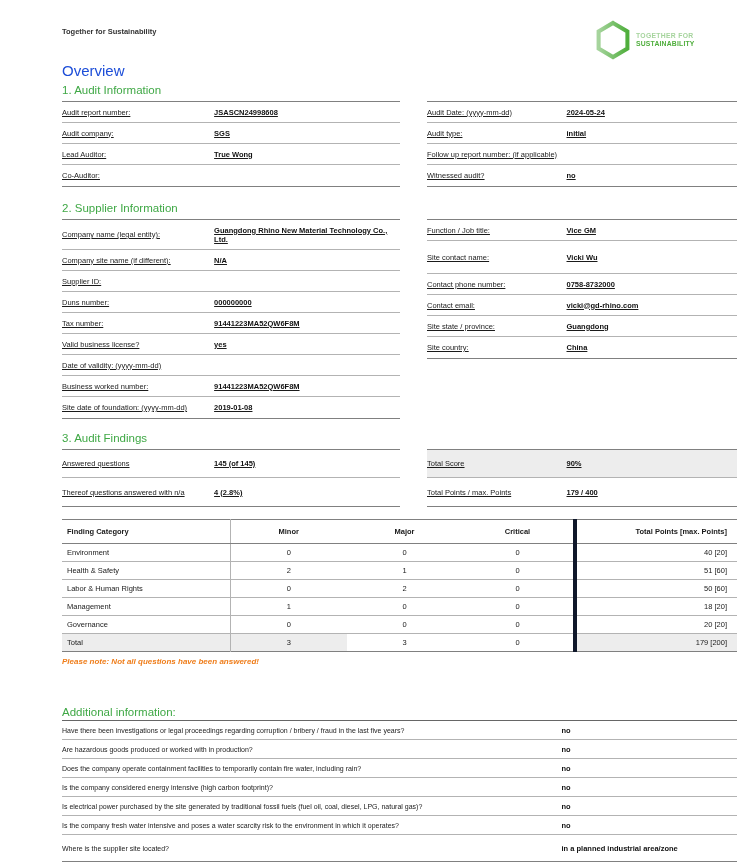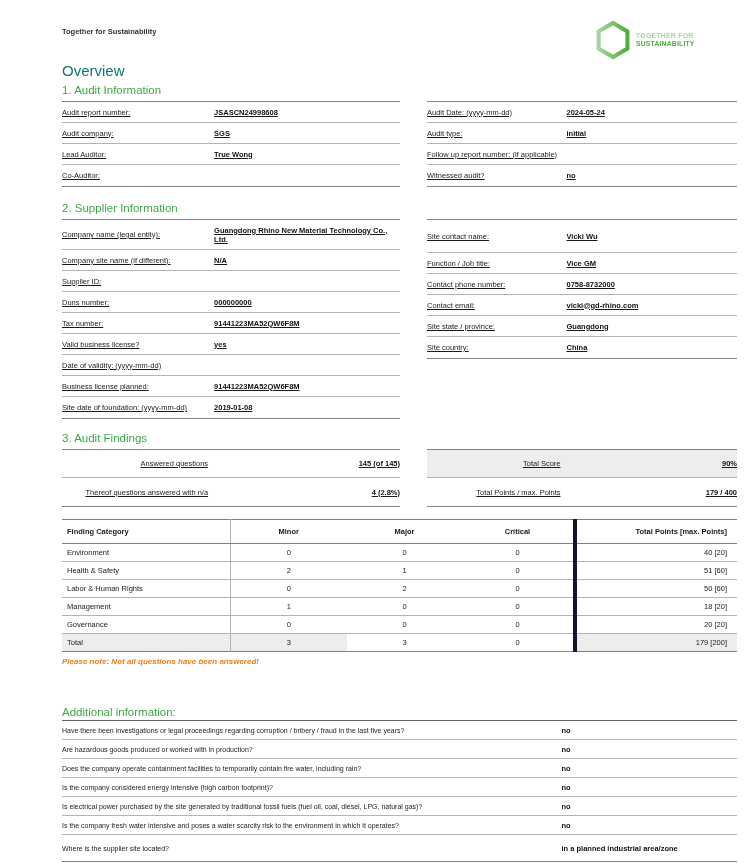--- a/index.html
+++ b/index.html
@@ -9,39 +9,39 @@
   .content { position:absolute; left:62px; top:0; width:675px; }
 
   .doc-title { position:absolute; top:27px; left:0; font-size:7.5px; color:#333; font-weight:bold; }
 
   .logo { position:absolute; top:20px; left:533px; display:flex; align-items:center; gap:5px; }
   .logo-hex svg { display:block; }
   .logo-text { line-height:1.15; }
   .logo-line1 { font-size:6.8px; font-weight:bold; color:#a6d49d; letter-spacing:.3px; }
   .logo-line2 { font-size:6.8px; font-weight:bold; color:#4fae3c; letter-spacing:.2px; }
 
-  .h-overview { margin:0; padding-top:62px; font-size:15px; font-weight:normal; color:#0f766e; }
+  .h-overview { margin:0; padding-top:62px; font-size:15px; font-weight:normal; color:#1d4ed8; }
   .h-section { margin:0; font-size:11.5px; font-weight:normal; color:#3fa845; }
   .h-audit   { margin-top:5px; }
   .h-supplier{ margin-top:15px; }
   .h-findings{ margin-top:13px; }
   .h-additional { margin-top:40px; }
 
   .two-col { display:flex; justify-content:space-between; align-items:flex-start; margin-top:5px; }
   .tbl { border-top:1px solid #808080; border-bottom:1px solid #808080; }
   .tbl-left  { width:338px; }
   .tbl-right { width:310px; }
 
   .info-row { display:flex; align-items:center; border-bottom:1px solid #b3b3b3; min-height:21px; padding:2px 0;text-decoration:underline; }
   .tbl .info-row:last-child { border-bottom:none; }
   .info-label { width:45%; font-size:7.5px; color:#222; padding-right:6px; }
   .info-value { width:55%; font-size:7.5px; font-weight:bold; color:#111; }
   .row-tall  { min-height:30px; }
   .row-tall2 { min-height:33px; }
-  .row-mini  { min-height:28px;text-align:right; }
+  .row-mini  { min-height:28px; }
   .row-shaded { background:#ededed; }
 
   table.findings { width:675px; border-collapse:collapse; margin-top:12px; font-size:7.5px;
                    border-top:1px solid #808080; border-bottom:1px solid #808080; }
   table.findings col.c1 { width:168px; } table.findings col.c2 { width:117px; }
   table.findings col.c3 { width:115px; } table.findings col.c4 { width:113px; }
   table.findings col.c5 { width:162px; }
   table.findings th { font-weight:bold; height:24px; border-bottom:1px solid #808080; text-align:center; padding:2px 4px; }
   table.findings td { height:18px; border-bottom:1px solid #b3b3b3; text-align:center; padding:2px 4px; }
   table.findings tbody tr:last-child td { border-bottom:none; }
@@ -150,36 +150,36 @@
         </div>
         <div class="info-row">
           <span class="info-label">Valid business license?</span>
           <span class="info-value">yes</span>
         </div>
         <div class="info-row">
           <span class="info-label">Date of validity: (yyyy-mm-dd)</span>
           <span class="info-value"></span>
         </div>
         <div class="info-row">
-          <span class="info-label">Business license planned:</span>
+          <span class="info-label">Business worked number:</span>
           <span class="info-value">91441223MA52QW6F8M</span>
         </div>
         <div class="info-row">
           <span class="info-label">Site date of foundation: (yyyy-mm-dd)</span>
           <span class="info-value">2019-01-08</span>
         </div>
       </div>
       <div class="tbl tbl-right">
+        <div class="info-row">
+          <span class="info-label">Function / Job title:</span>
+          <span class="info-value">Vice GM</span>
+        </div>
         <div class="info-row row-tall2">
           <span class="info-label">Site contact name:</span>
           <span class="info-value">Vicki Wu</span>
-        </div>
-        <div class="info-row">
-          <span class="info-label">Function / Job title:</span>
-          <span class="info-value">Vice GM</span>
         </div>
         <div class="info-row">
           <span class="info-label">Contact phone number:</span>
           <span class="info-value">0758-8732000</span>
         </div>
         <div class="info-row">
           <span class="info-label">Contact email:</span>
           <span class="info-value">vicki@gd-rhino.com</span>
         </div>
         <div class="info-row">

